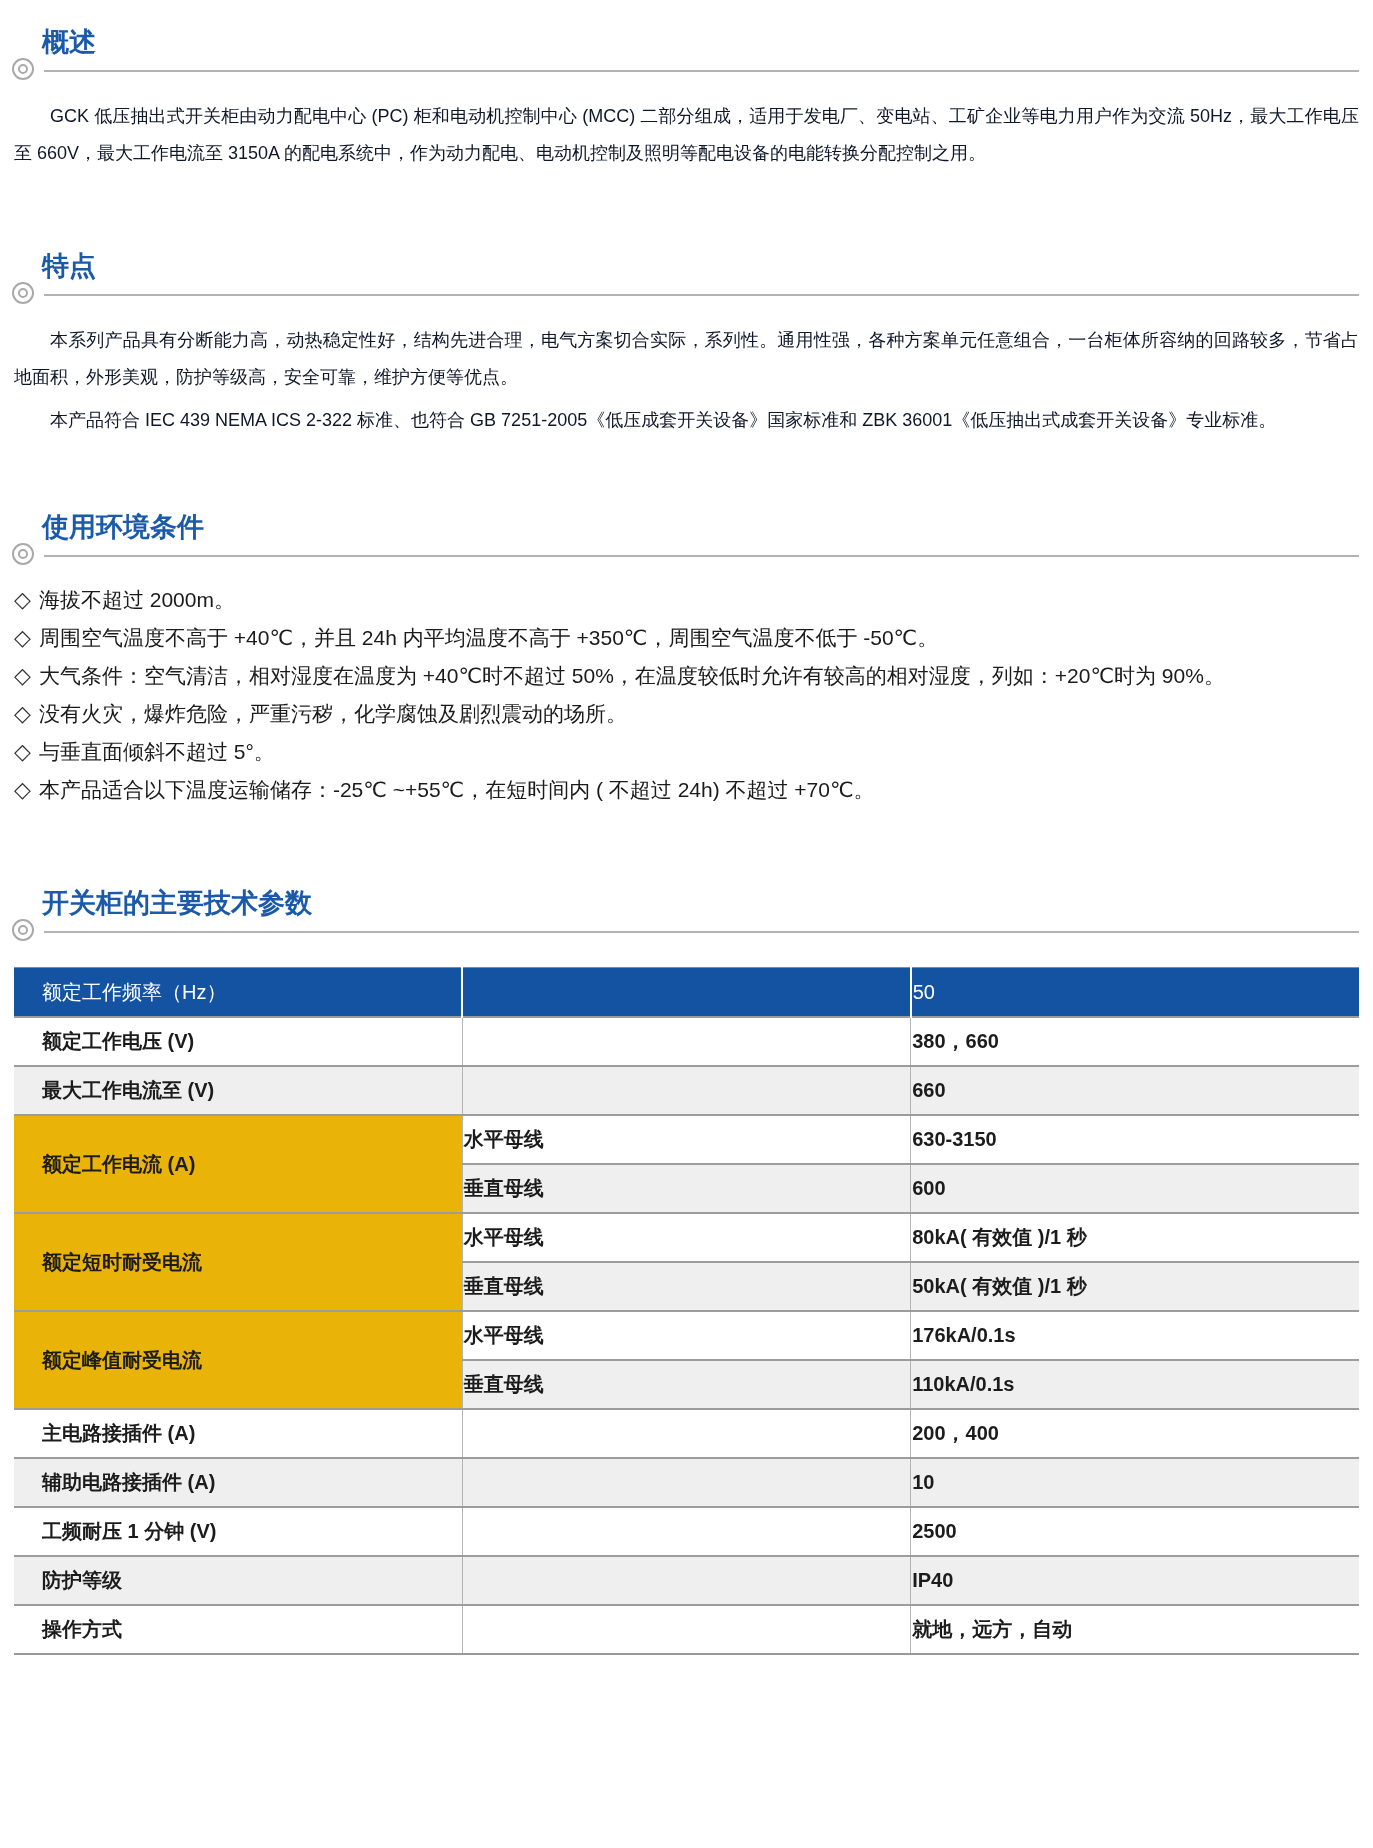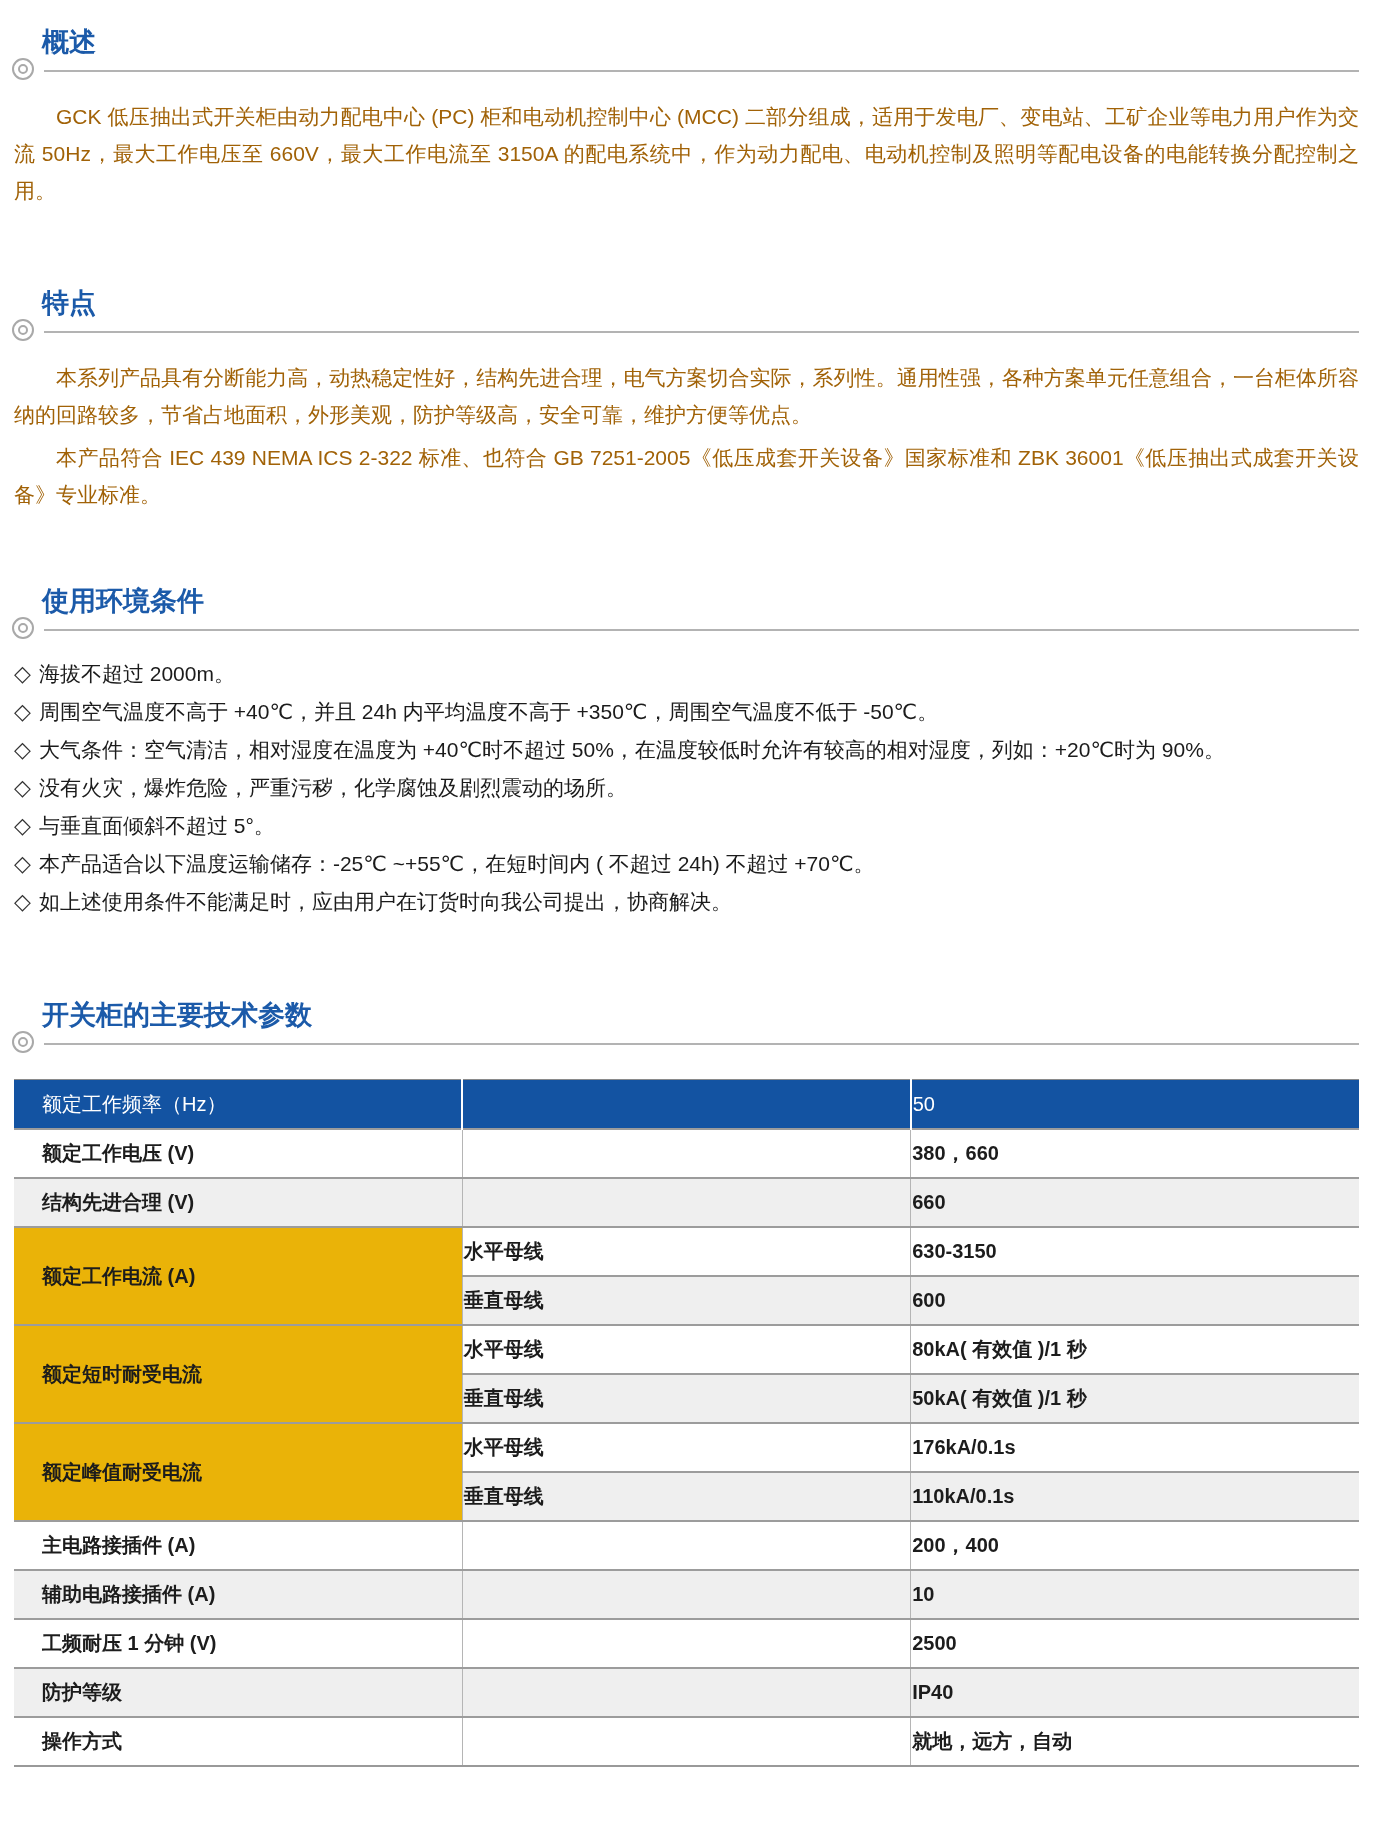--- a/index.html
+++ b/index.html
@@ -35,24 +35,24 @@
   .ornament-inner {
     width: 10px; height: 10px;
     border: 2px solid #a9a9a9; border-radius: 50%;
     box-sizing: border-box;
   }
 
   
   .paragraphs { margin: 26px 0 0 0; }
   .para {
     margin: 0 0 6px 0;
-    font-size: 21px; line-height: 37px;
+    font-size: 18px; line-height: 37px;
     text-align: justify;
     text-indent: 2em;
-    color: #a16207;
+    color: #0f172a;
   }
   .sec-overview  { margin-bottom: 78px; }
   .sec-features  { margin-bottom: 72px; }
   .sec-env       { margin-bottom: 78px; }
 
   .bullets { margin-top: 24px; }
   .bullet-item {
     font-size: 21px; line-height: 38px;
     color: #1b1b1b;
     white-space: nowrap;
@@ -128,21 +128,20 @@
           <span class="ornament-inner"></span>
         </span>
     </div>
     <div class="bullets">
       <div class="bullet-item"><span class="diamond">◇</span><span>海拔不超过 2000m。</span></div>
       <div class="bullet-item"><span class="diamond">◇</span><span>周围空气温度不高于 +40℃，并且 24h 内平均温度不高于 +350℃，周围空气温度不低于 -50℃。</span></div>
       <div class="bullet-item"><span class="diamond">◇</span><span>大气条件：空气清洁，相对湿度在温度为 +40℃时不超过 50%，在温度较低时允许有较高的相对湿度，列如：+20℃时为 90%。</span></div>
       <div class="bullet-item"><span class="diamond">◇</span><span>没有火灾，爆炸危险，严重污秽，化学腐蚀及剧烈震动的场所。</span></div>
       <div class="bullet-item"><span class="diamond">◇</span><span>与垂直面倾斜不超过 5°。</span></div>
       <div class="bullet-item"><span class="diamond">◇</span><span>本产品适合以下温度运输储存：-25℃ ~+55℃，在短时间内 ( 不超过 24h) 不超过 +70℃。</span></div>
-      <div class="bullet-item"><span class="diamond">◇</span><span>如上述使用条件不能满足时，应由用户在订货时向我公司提出，协商解决。</span></div>
     </div>
   </div>
 
   <div class="section sec-params">
     <h2 class="section-title">开关柜的主要技术参数</h2>
     <div class="section-rule">
       <span class="ornament">
           <span class="ornament-inner"></span>
         </span>
     </div>
@@ -160,21 +159,21 @@
           <th class="c3">50</th>
         </tr>
       </thead>
       <tbody>
         <tr>
           <td class="c1">额定工作电压 (V)</td>
           <td class="c2"></td>
           <td class="c3">380，660</td>
         </tr>
         <tr class="shade">
-          <td class="c1">结构先进合理 (V)</td>
+          <td class="c1">最大工作电流至 (V)</td>
           <td class="c2"></td>
           <td class="c3">660</td>
         </tr>
 
         <tr>
           <td class="c1 group-cell" rowspan="2">额定工作电流 (A)</td>
           <td class="c2">水平母线</td>
           <td class="c3">630-3150</td>
         </tr>
         <tr class="shade">

